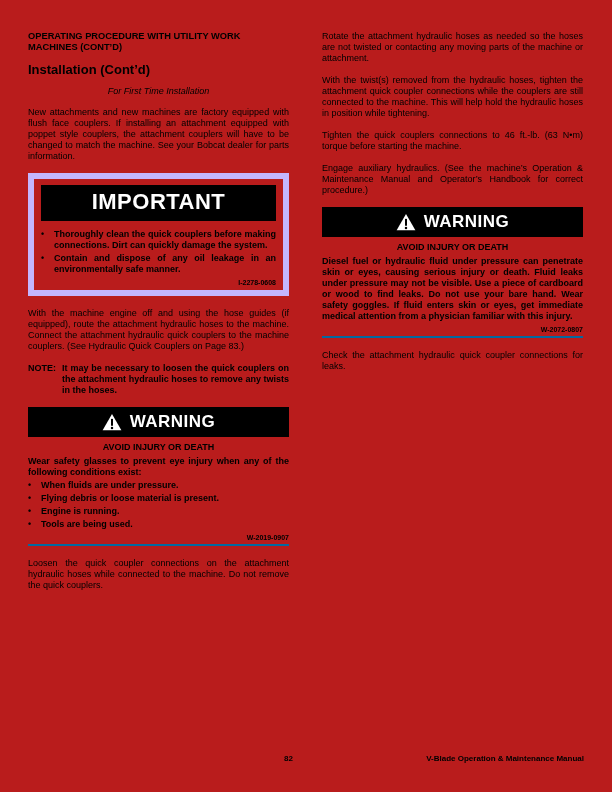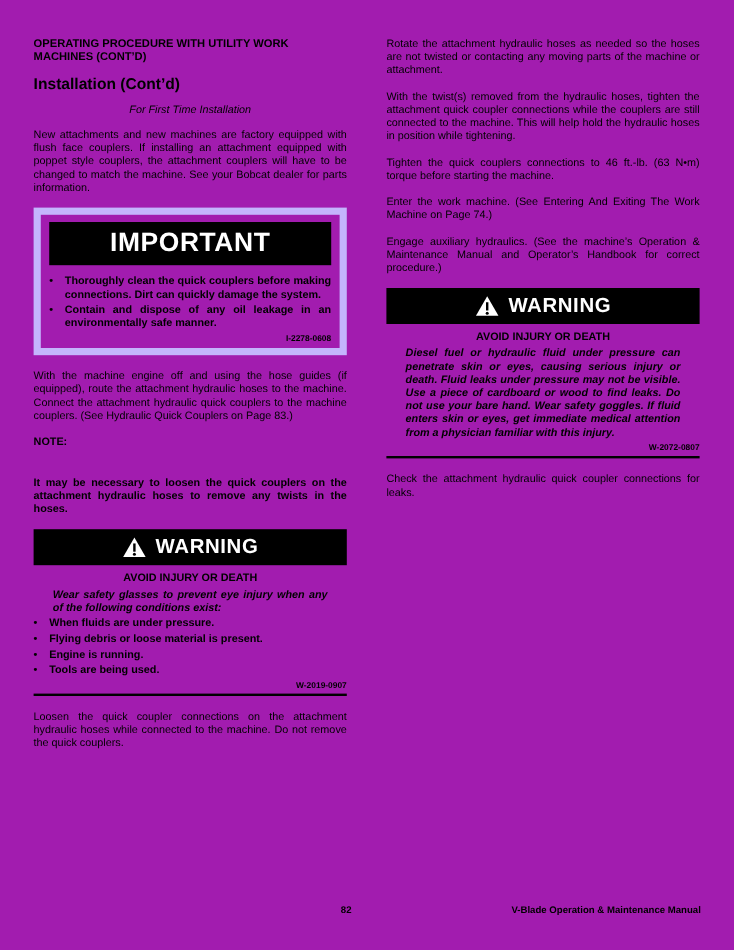--- a/index.html
+++ b/index.html
@@ -1,19 +1,19 @@
 <!DOCTYPE html>
 <html><head>
 <meta charset="utf-8">
 <style>
   html,body { margin:0; padding:0; background:#ffffff; }
   .page {
     position:relative;
     width:612px; height:792px;
-    background:#a21caf;
+    background:#b91c1c;
     color:#000;
     font-family:"Liberation Sans", sans-serif;
     overflow:hidden;
   }
   .col { position:absolute; top:31px; width:261px; }
   .col-left  { left:28px; }
   .col-right { left:322px; }
 
   .heading   { font-size:9.3px; line-height:11px; font-weight:bold; margin:0 0 11px; }
   .subheading{ font-size:13px; line-height:11px; font-weight:bold; margin:0 0 11px; }
@@ -27,31 +27,31 @@
     font-weight:bold; font-size:22px; letter-spacing:0.5px;
     padding:4px 0 6px; margin-bottom:8px;
   }
 
   .bullet { display:flex; margin:0 0 2px; }
   .bullet-marker { flex:0 0 13px; font-size:9px; line-height:11px; font-weight:bold; }
   .bullet-text   { flex:1; font-weight:bold; font-size:9px; line-height:11px; text-align:justify; }
 
   .ref { text-align:right; font-size:7px; font-weight:bold; margin-top:4px; }
 
-  .warning-box { border-bottom:2px solid #000000; margin:3px 0 12px; padding-bottom:3px; }
+  .warning-box { border-bottom:2px solid #0369a1; margin:3px 0 12px; padding-bottom:3px; }
   .warning-banner {
     background:#000; color:#fff;
     display:flex; align-items:center; justify-content:center; gap:8px;
     font-weight:bold; font-size:17px; letter-spacing:0.5px;
     padding:5px 0; margin-bottom:5px;
   }
   .warning-subtitle { text-align:center; font-weight:bold; font-size:9px; line-height:11px; margin:2px 0 3px; }
-  .warning-text { font-weight:bold; font-size:9px; line-height:11px; text-align:justify; margin:0 16px 2px;font-style:italic; }
+  .warning-text { font-weight:bold; font-size:9px; line-height:11px; text-align:justify; margin:0 0 2px; }
 
-  .note { display:flex; font-weight:bold; font-size:9px; line-height:11px; margin:0 0 11px;flex-direction:column; }
+  .note { display:flex; font-weight:bold; font-size:9px; line-height:11px; margin:0 0 11px; }
   .note-label { flex:0 0 34px; }
   .note-text  { flex:1; text-align:justify; }
 
   .footer-page  { position:absolute; top:754px; left:284px; font-size:8px; font-weight:bold;text-align:right; }
   .footer-title { position:absolute; top:754px; right:28px; font-size:8px; font-weight:bold; }
 
   .warning-icon-svg { display:block; }
 </style>
 </head>
 <body>
@@ -119,21 +119,20 @@
     </div>
 
     <p class="body">Loosen the quick coupler connections on the attachment hydraulic hoses while connected to the machine. Do not remove the quick couplers.</p>
   </div>
 
   <div class="col col-right">
 
     <p class="body">Rotate the attachment hydraulic hoses as needed so the hoses are not twisted or contacting any moving parts of the machine or attachment.</p>
     <p class="body">With the twist(s) removed from the hydraulic hoses, tighten the attachment quick coupler connections while the couplers are still connected to the machine. This will help hold the hydraulic hoses in position while tightening.</p>
     <p class="body">Tighten the quick couplers connections to 46 ft.-lb. (63 N•m) torque before starting the machine.</p>
-    <p class="body">Enter the work machine. (See Entering And Exiting The Work Machine on Page 74.)</p>
     <p class="body">Engage auxiliary hydraulics. (See the machine’s Operation &amp; Maintenance Manual and Operator’s Handbook for correct procedure.)</p>
 
     <div class="warning-box">
       <div class="warning-banner">
         <span>
           <svg class="warning-icon-svg" width="20" height="18" viewBox="0 0 32 28">
             <path d="M16 1 L31 27 L1 27 Z" fill="#ffffff"></path>
             <rect x="14.4" y="9" width="3.2" height="11" fill="#000000"></rect>
             <circle cx="16" cy="23.5" r="2" fill="#000000"></circle>
           </svg>

